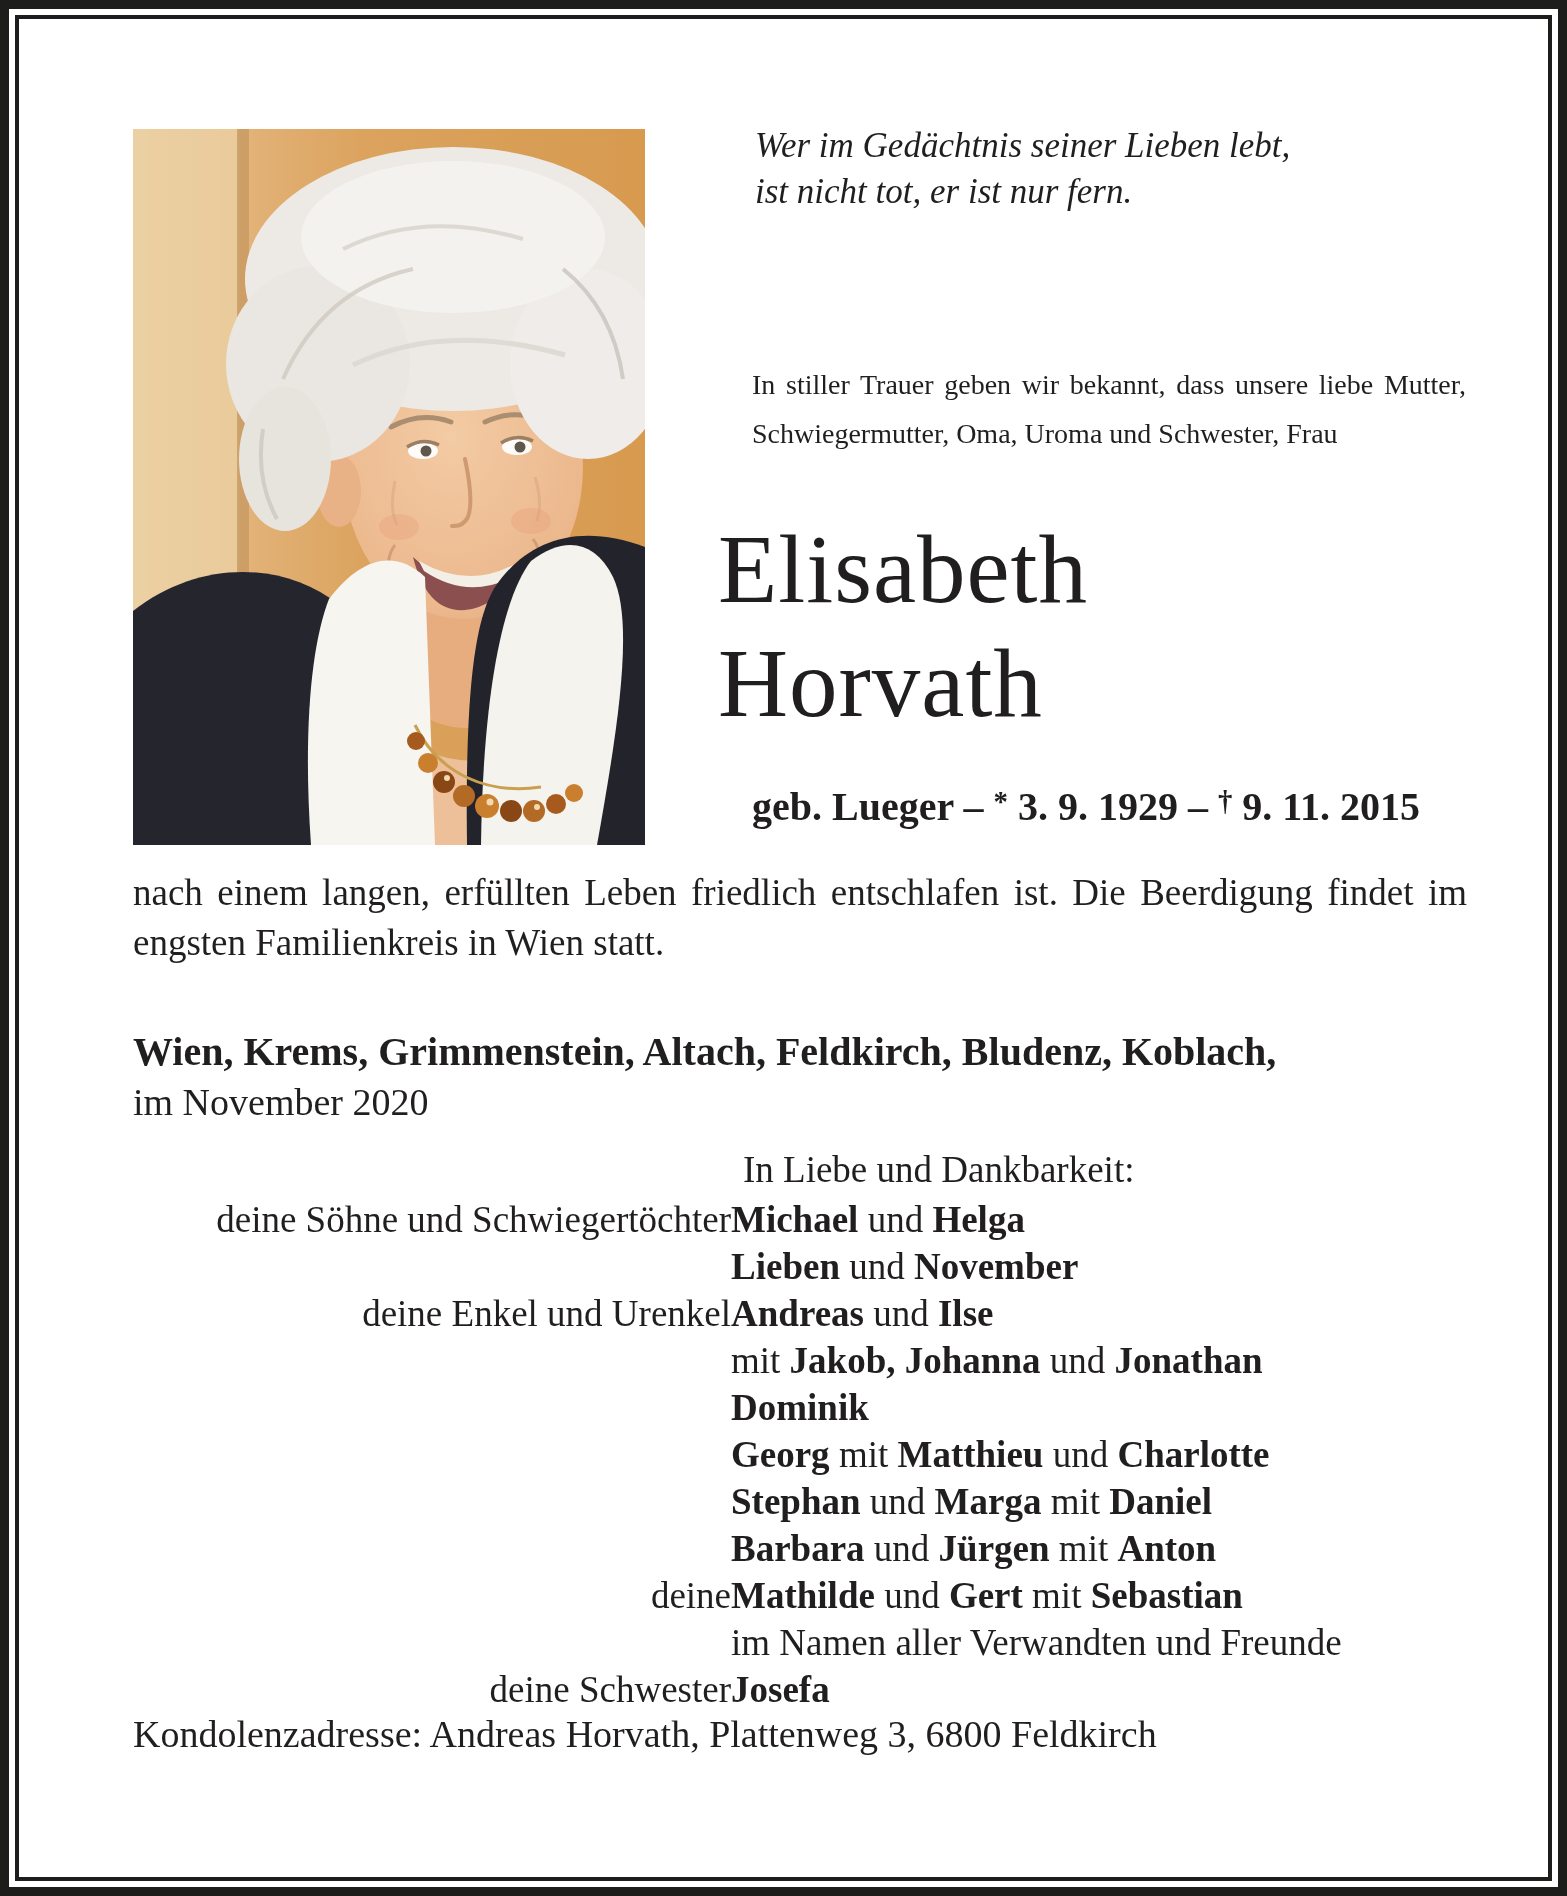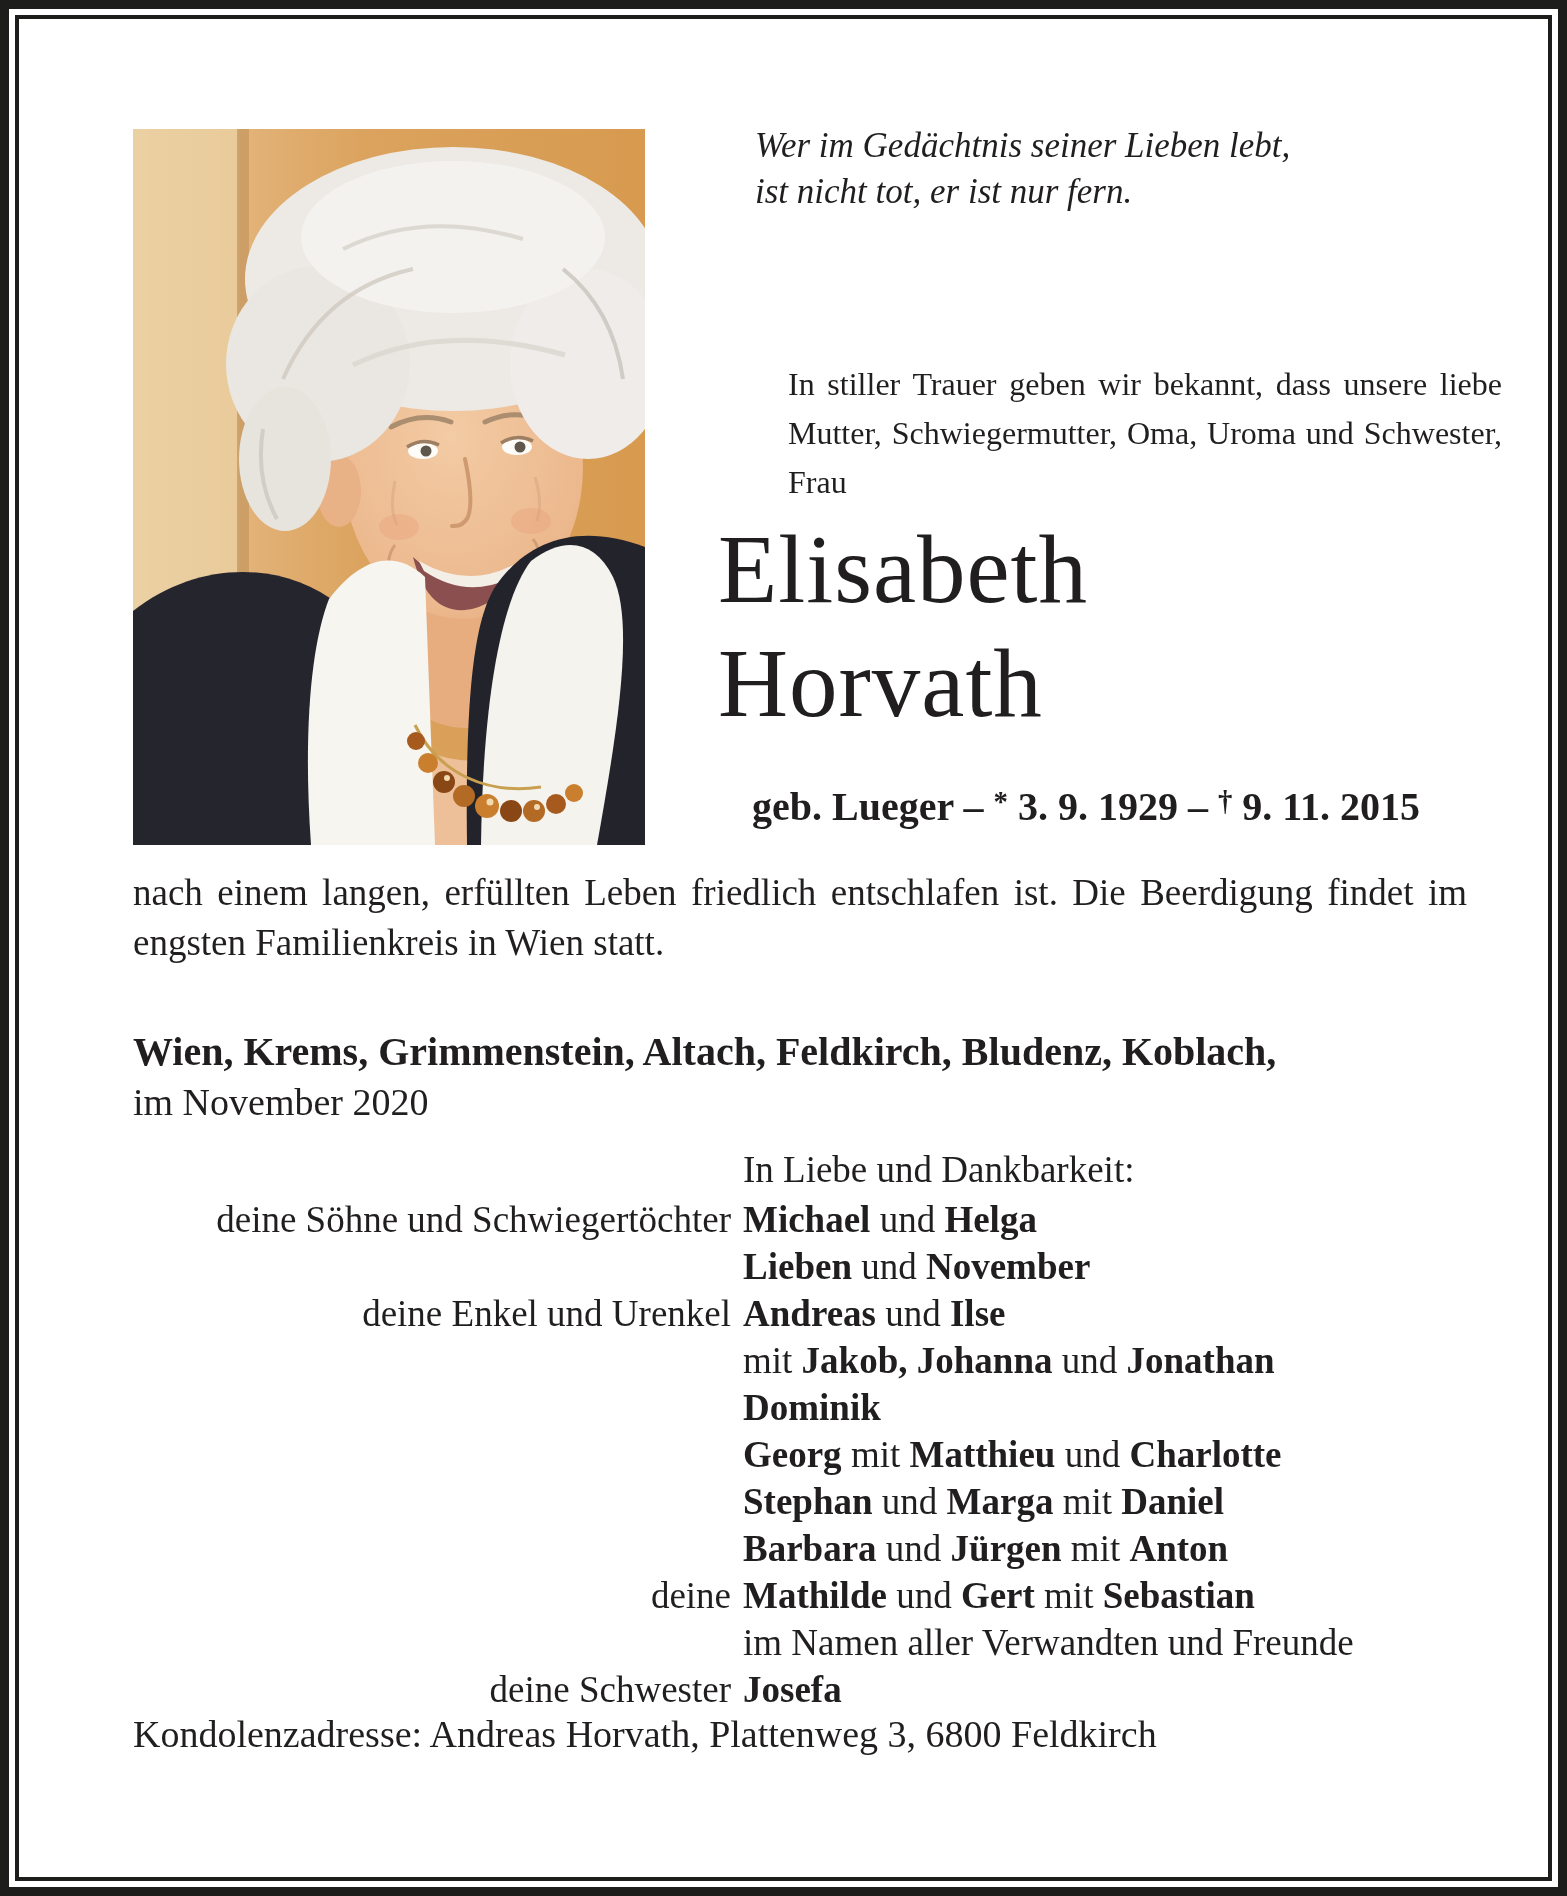--- a/index.html
+++ b/index.html
@@ -8,30 +8,30 @@
     width:1567px;height:1896px;
     background:#1d1d1b;
     font-family:"Liberation Serif","DejaVu Serif",serif;
     color:#211e1f;
     overflow:hidden;
   }
   .frame-gap{position:absolute;inset:9px;background:#ffffff;}
   .frame-line{position:absolute;inset:15px;border:4px solid #1d1d1b;background:#ffffff;pointer-events:none;}
   .abs{position:absolute;}
   .quote{left:755px;top:123px;font-style:italic;font-size:35px;line-height:46px;}
-  .intro{left:752px;top:360px;width:714px;font-size:32px;line-height:49px;text-align:justify;margin-left:36px;}
+  .intro{left:752px;top:360px;width:714px;font-size:28px;line-height:49px;text-align:justify;}
   .name{left:718px;top:513px;font-size:97px;line-height:114px;letter-spacing:1px;}
   .dates{left:752px;top:783px;font-size:40px;font-weight:bold;white-space:nowrap;}
   .dates .sym{font-size:.72em;vertical-align:.30em;}
   .para2{left:133px;top:868px;width:1334px;font-size:37px;line-height:50px;text-align:justify;}
   .cities{left:133px;top:1028px;font-size:40px;font-weight:bold;white-space:nowrap;}
   .november{left:133px;top:1080px;font-size:38px;}
   .thanks{left:743px;top:1148px;font-size:37px;}
   .family{left:133px;top:1196px;width:1334px;font-size:37px;}
-  .frow{display:grid;grid-template-columns:598px 1fr;column-gap:12px;line-height:47px;}
+  .frow{display:grid;grid-template-columns:598px 1fr;line-height:47px;}
   .flabel{text-align:right;white-space:nowrap;}
   .fvalue{text-align:left;white-space:nowrap;}
   .fvalue b{font-weight:bold;}
   .kondolenz{left:133px;top:1712px;font-size:38px;white-space:nowrap;}
   .photo{left:133px;top:129px;width:512px;height:716px;overflow:hidden;}
   .photo svg{display:block;width:100%;height:100%;}
 </style>
 </head>
 <body>
 

